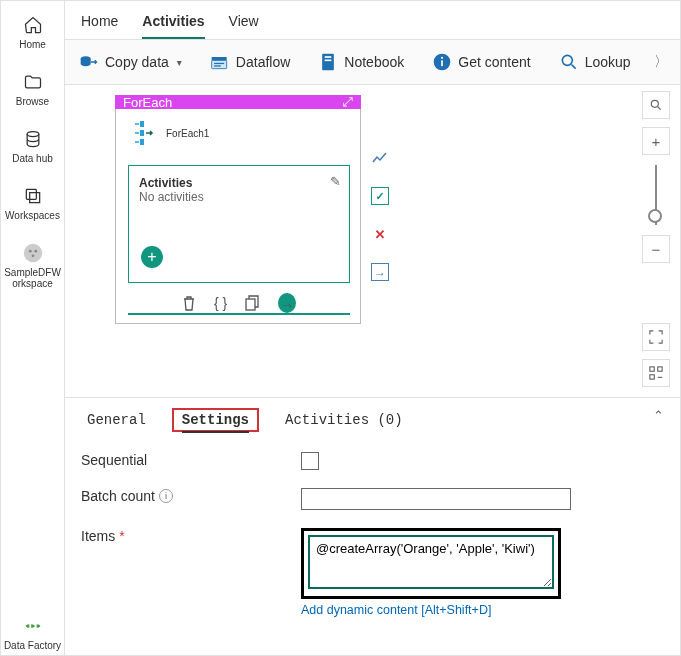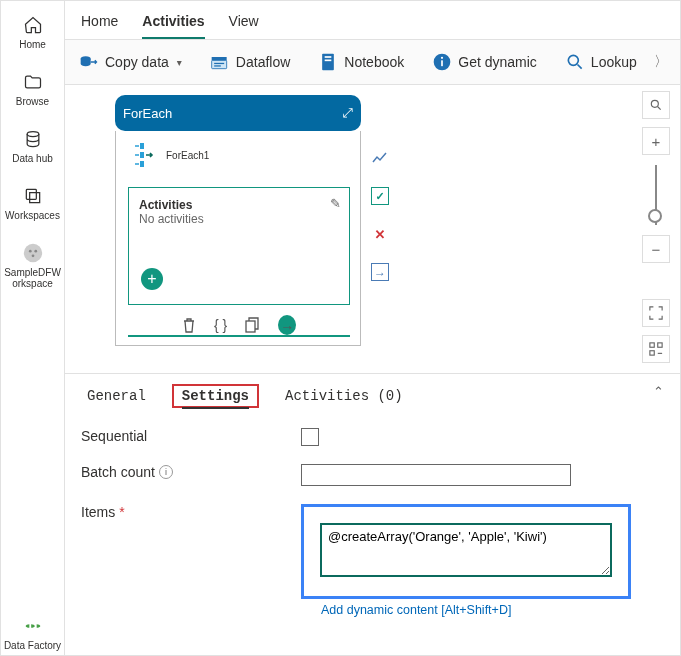--- a/index.html
+++ b/index.html
@@ -24,21 +24,21 @@
   
   .toolbar { display:flex; align-items:flex-end; gap: 24px; padding: 8px 12px; border-bottom:1px solid #e1e1e1; background:#fafafa; position:relative;}
   .tb-btn { display:flex; align-items:center; gap:6px; font-size:14px; cursor:pointer; padding:4px 2px; }
   .tb-icon { width:20px; height:20px; display:flex; align-items:center; justify-content:center;}
   .chev { font-size:10px; color:#605e5c; margin-left:2px;}
   .toolbar-next { position:absolute; right:6px; top:50%; transform:translateY(-50%); font-size:14px; color:#605e5c; cursor:pointer; padding:6px;}
   
   
   .canvas-wrap { flex:1; position:relative; padding: 10px 14px; border-bottom:1px solid #e1e1e1; min-height:280px;}
   .foreach-box { position:absolute; left:50px; top:10px; width:246px; }
-  .fe-header { background:#0369a1; color:#fff; display:flex; align-items:center; justify-content:space-between; padding:4px 8px; font-size:13px; height:36px;border-radius:10px;}
+  .fe-header { background:#d946ef; color:#fff; display:flex; align-items:center; justify-content:space-between; padding:4px 8px; font-size:13px; height:14px;}
   .fe-header .expand { cursor:pointer; }
   .fe-body { border:1px solid #bbb; border-top:none; padding:10px 10px 8px 12px; background:#fff;}
   .fe-row1 { display:flex; align-items:center; gap:10px; margin-bottom:18px; margin-left:6px;}
   .fe-act-icon { width:22px; height:28px; }
   .fe-name { font-size:10px; }
   .fe-inner { border:1px solid #11967f; height:118px; position:relative; padding:10px; margin-top:0px;}
   .fe-inner .title { font-size:12px; font-weight:600; }
   .fe-inner .sub { font-size:12px; color:#666; }
   .fe-pencil { position:absolute; right:8px; top:8px; color:#666; cursor:pointer;}
   .fe-plus { position:absolute; left:12px; bottom:14px; width:22px; height:22px; border-radius:50%; background:#11967f; color:#fff; display:flex; align-items:center; justify-content:center; cursor:pointer; font-size:16px;}
@@ -66,23 +66,23 @@
   .ptab { font-size:14px; padding:4px 6px; cursor:pointer;}
   .ptab.active { border:2px solid #d13438; padding:2px 8px;}
   .panel-collapse { position:absolute; right:16px; top:10px; cursor:pointer; color:#666;}
   
   .form-row { display:flex; align-items:flex-start; margin-bottom:18px; }
   .form-row .lbl { width:220px; font-size:14px; display:flex; align-items:center; gap:4px;text-align:right;}
   .req { color:#d13438; }
   .info-ic { width:14px; height:14px; border:1px solid #999; border-radius:50%; font-size:9px; display:inline-flex; align-items:center; justify-content:center; color:#666;}
   .chk { width:18px; height:18px; border:1px solid #666; cursor:pointer;}
   .txt { width:270px; height:22px; border:1px solid #666; padding:2px 4px; font-size:13px;}
-  .items-wrap { border:3px solid #3b82f6; padding:16px; width:330px;}
+  .items-wrap { border:3px solid #000000; padding:4px; width:260px;}
   .items-ta { width:100%; height:54px; border:2px solid #0b6a5d; resize:both; padding:4px 6px; font-size:13px; font-family:inherit; outline:none;}
-  .dyn-link { color:#0067b8; font-size:12.5px; margin-top:4px; cursor:pointer; display:block;margin-left:20px;}
+  .dyn-link { color:#0067b8; font-size:12.5px; margin-top:4px; cursor:pointer; display:block;}
 </style>
 </head>
 <body>
 
 <div class="app">
 
   <div class="rail">
     <div class="rail-item">
       <span class="ri-icon">
           <svg width="20" height="20" viewBox="0 0 24 24" fill="none" stroke="#323130" stroke-width="1.5">
@@ -182,21 +182,21 @@
         <span>Notebook</span>
       </div>
       <div class="tb-btn">
         <span class="tb-icon">
             <svg width="20" height="20" viewBox="0 0 24 24">
               <circle cx="12" cy="12" r="10" fill="#1f6fb2"></circle>
               <rect x="11" y="10" width="2" height="7" fill="#fff"></rect>
               <circle cx="12" cy="7" r="1.3" fill="#fff"></circle>
             </svg>
           </span>
-        <span>Get dynamic</span>
+        <span>Get content</span>
       </div>
       <div class="tb-btn">
         <span class="tb-icon">
             <svg width="20" height="20" viewBox="0 0 24 24" fill="none" stroke="#1f6fb2" stroke-width="2">
               <circle cx="10" cy="10" r="6"></circle>
               <path d="m15 15 5 5"></path>
             </svg>
           </span>
         <span>Lookup</span>
       </div>

